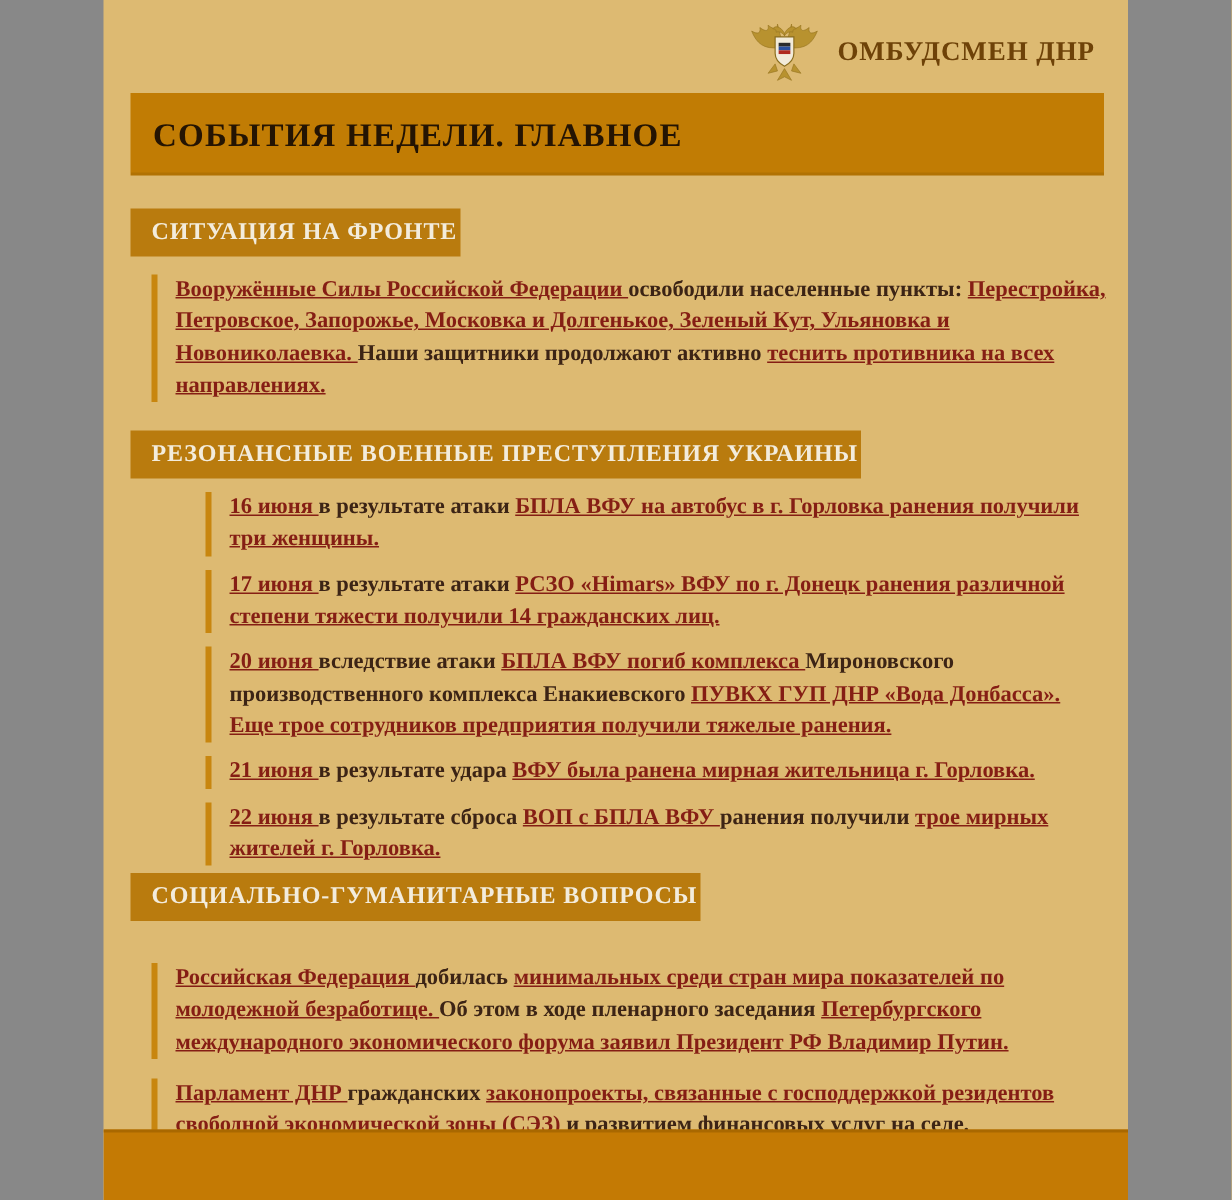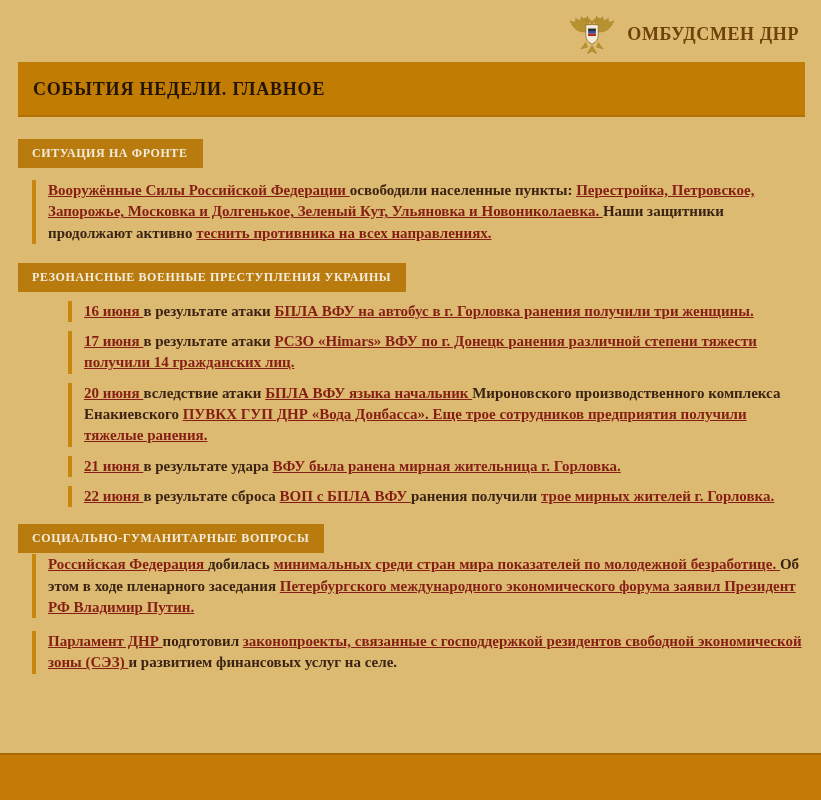--- a/index.html
+++ b/index.html
@@ -10,21 +10,21 @@
     --banner-section-text:#F3ECDC;
     --text-red:#851E14;
     --text-dark:#3C2415;
     --accent-bar:#C8860F;
     --bottom-bar:#C47A04;
     --brand-text:#6E4208;
   }
   *{margin:0;padding:0;box-sizing:border-box;}
   body{background:#888;font-family:"Liberation Serif","DejaVu Serif",serif;}
   .page{
-    width:821px;height:800px;position:relative;overflow:hidden;
+    width:683px;height:800px;position:relative;overflow:hidden;
     background:var(--background);
     margin:0 auto;
   }
   
   .header{
     height:62px;display:flex;justify-content:flex-end;align-items:center;
     padding:6px 22px 0 0;gap:10px;
   }
   .brand{
     font-size:18px;font-weight:bold;color:var(--brand-text);
@@ -32,44 +32,44 @@
   }
   .emblem{width:50px;height:48px;display:block;}
   
   .title-banner{
     margin:0 16px 0 18px;height:55px;
     background:var(--banner-main-bg);
     display:flex;align-items:center;padding-left:15px;
     box-shadow:inset 0 -2px 0 rgba(0,0,0,0.08);
   }
   .title-banner h1{
-    font-size:18px;font-weight:bold;color:var(--banner-main-text);
+    font-size:22px;font-weight:bold;color:var(--banner-main-text);
     letter-spacing:0.8px;
   }
   
   .section-heading{
     display:inline-block;margin:0 0 0 18px;
     background:var(--banner-section-bg);
     color:var(--banner-section-text);
-    font-size:12px;font-weight:bold;letter-spacing:0.6px;
-    padding:7px 15px 7px 14px;
+    font-size:16px;font-weight:bold;letter-spacing:0.6px;
+    padding:7px 2px 7px 14px;
   }
   .sec-front .section-heading{margin-top:22px;}
   .sec-crimes .section-heading{margin-top:19px;}
-  .sec-social .section-heading{margin-top:17px;}
+  .sec-social .section-heading{margin-top:5px;}
   
   .para{
     margin:12px 14px 0 32px;
     border-left:4px solid var(--accent-bar);
     padding-left:12px;
     font-size:15px;font-weight:bold;line-height:1.42;
   }
   .items .para{margin-top:9px;}
   .sec-crimes .items{margin-top:1px;margin-left:36px;}
-  .sec-social .para{margin-top:1px;}
+  .sec-social .para{margin-top:28px;}
   .sec-social .para + .para{margin-top:13px;}
   .tone-red{color:var(--text-red);text-decoration:underline;}
   .tone-dark{color:var(--text-dark);text-align:right;}
   
   .bottom-bar{
     position:absolute;left:0;bottom:0;width:100%;height:47px;
     background:var(--bottom-bar);
     border-top:2px solid #A96800;
   }
 </style>
@@ -113,27 +113,27 @@
   <section class="sec-front">
     <div class="section-heading">СИТУАЦИЯ НА ФРОНТЕ</div>
     <p class="para"><span class="tone-red">Вооружённые Силы Российской Федерации </span><span class="tone-dark">освободили населенные пункты: </span><span class="tone-red">Перестройка, Петровское, Запорожье, Московка и Долгенькое, Зеленый Кут, Ульяновка и Новониколаевка. </span><span class="tone-dark">Наши защитники продолжают активно </span><span class="tone-red">теснить противника на всех направлениях.</span></p>
   </section>
 
   <section class="sec-crimes">
     <div class="section-heading">РЕЗОНАНСНЫЕ ВОЕННЫЕ ПРЕСТУПЛЕНИЯ УКРАИНЫ</div>
     <div class="items">
       <p class="para"><span class="tone-red">16 июня </span><span class="tone-dark">в результате атаки </span><span class="tone-red">БПЛА ВФУ на автобус в г. Горловка ранения получили три женщины.</span></p>
       <p class="para"><span class="tone-red">17 июня </span><span class="tone-dark">в результате атаки </span><span class="tone-red">РСЗО «Himars» ВФУ по г. Донецк ранения различной степени тяжести получили 14 гражданских лиц.</span></p>
-      <p class="para"><span class="tone-red">20 июня </span><span class="tone-dark">вследствие атаки </span><span class="tone-red">БПЛА ВФУ языка начальник </span><span class="tone-dark">Мироновского производственного комплекса Енакиевского </span><span class="tone-red">ПУВКХ ГУП ДНР «Вода Донбасса». Еще трое сотрудников предприятия получили тяжелые ранения.</span></p>
+      <p class="para"><span class="tone-red">20 июня </span><span class="tone-dark">вследствие атаки </span><span class="tone-red">БПЛА ВФУ погиб комплекса </span><span class="tone-dark">Мироновского производственного комплекса Енакиевского </span><span class="tone-red">ПУВКХ ГУП ДНР «Вода Донбасса». Еще трое сотрудников предприятия получили тяжелые ранения.</span></p>
       <p class="para"><span class="tone-red">21 июня </span><span class="tone-dark">в результате удара </span><span class="tone-red">ВФУ была ранена мирная жительница г. Горловка.</span></p>
       <p class="para"><span class="tone-red">22 июня </span><span class="tone-dark">в результате сброса </span><span class="tone-red">ВОП с БПЛА ВФУ </span><span class="tone-dark">ранения получили </span><span class="tone-red">трое мирных жителей г. Горловка.</span></p>
     </div>
   </section>
 
   <section class="sec-social">
     <div class="section-heading">СОЦИАЛЬНО-ГУМАНИТАРНЫЕ ВОПРОСЫ</div>
     <p class="para"><span class="tone-red">Российская Федерация </span><span class="tone-dark">добилась </span><span class="tone-red">минимальных среди стран мира показателей по молодежной безработице. </span><span class="tone-dark">Об этом в ходе пленарного заседания </span><span class="tone-red">Петербургского международного экономического форума заявил Президент РФ Владимир Путин.</span></p>
-    <p class="para"><span class="tone-red">Парламент ДНР </span><span class="tone-dark">подготовил </span><span class="tone-red">законопроекты, связанные с господдержкой резидентов свободной экономической зоны (СЭЗ) </span><span class="tone-dark">и развитием финансовых услуг на селе.</span></p>
+    <p class="para"><span class="tone-red">Парламент ДНР </span><span class="tone-dark">гражданских </span><span class="tone-red">законопроекты, связанные с господдержкой резидентов свободной экономической зоны (СЭЗ) </span><span class="tone-dark">и развитием финансовых услуг на селе.</span></p>
   </section>
 
   <div class="bottom-bar"></div>
 
 </div>
 
 </body></html>

